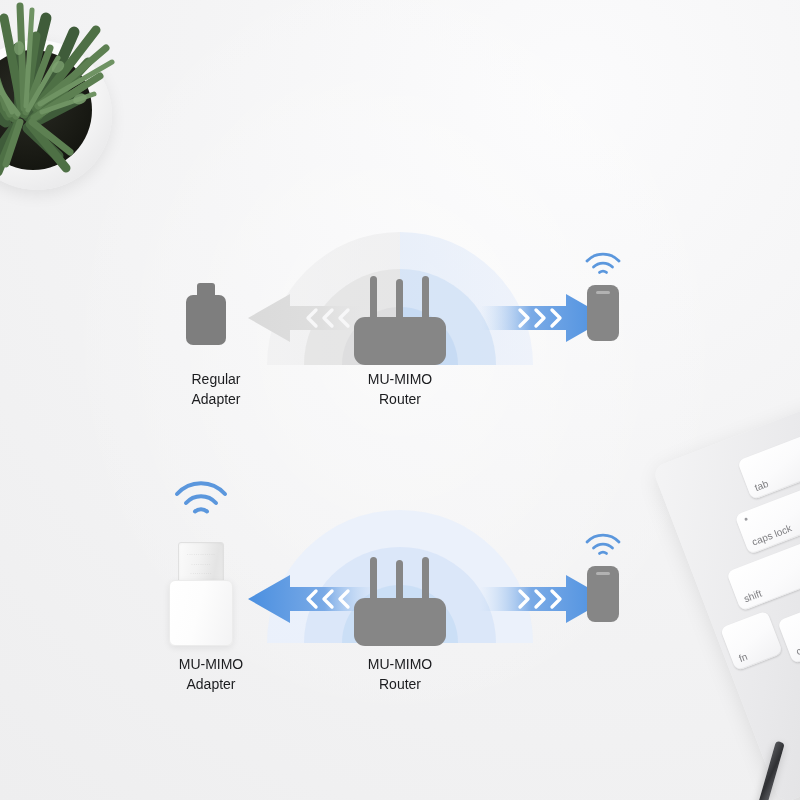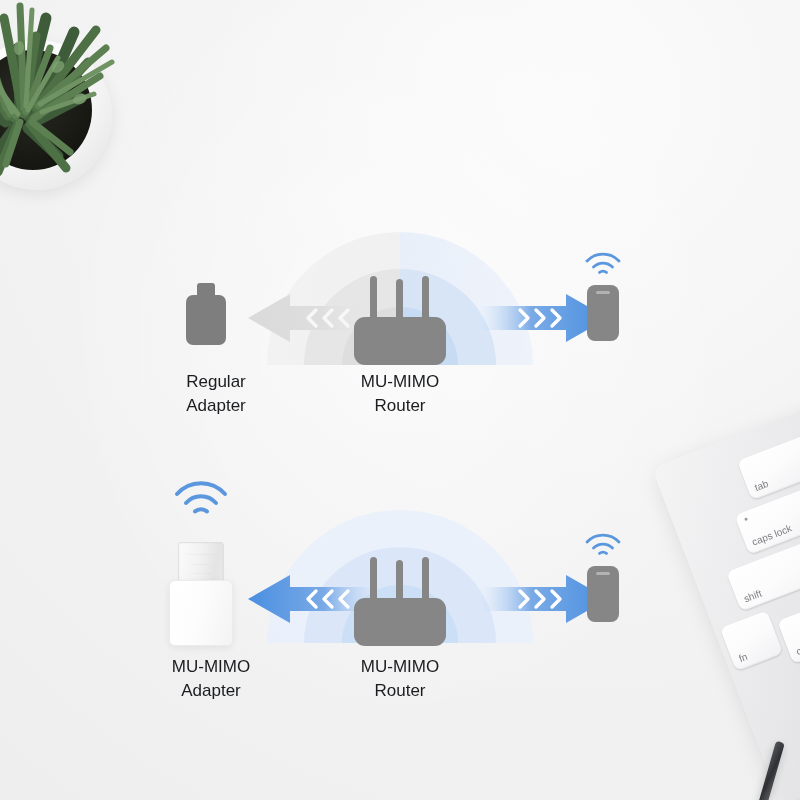--- a/index.html
+++ b/index.html
@@ -117,21 +117,21 @@
 
   
   .wifi{position:absolute;}
 
   
   .arrow{position:absolute;}
 
   
   .label{
     position:absolute;text-align:center;color:#1b1c1f;
-    font-size:17px;line-height:1.42;
+    font-size:14px;line-height:1.42;
   }
   .label span{display:block;}
 </style>
 </head>
 <body>
 
 <div id="stage">
 
   <div class="desk-bg"></div>
   <div class="desk-vignette"></div>

